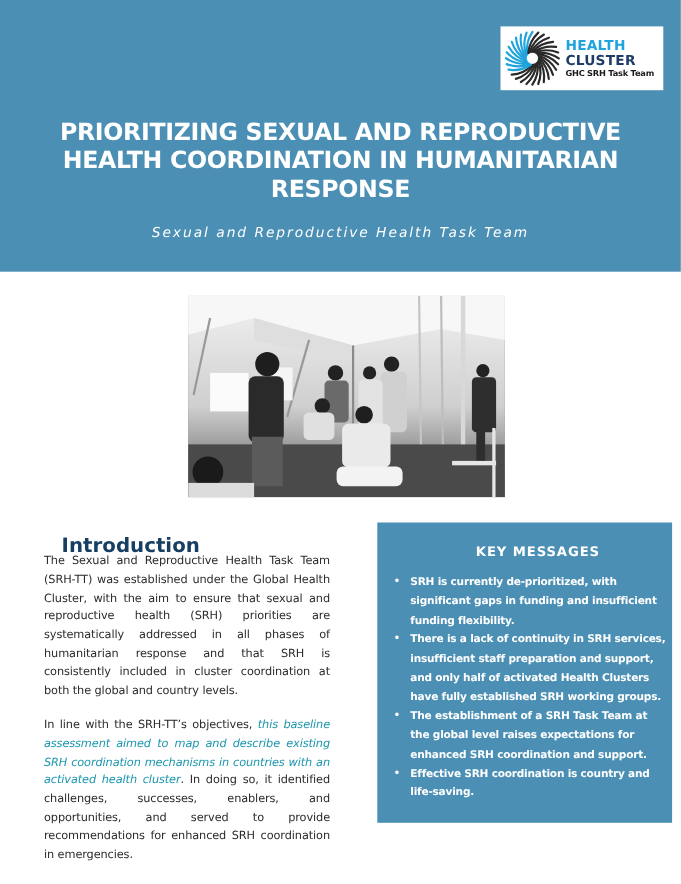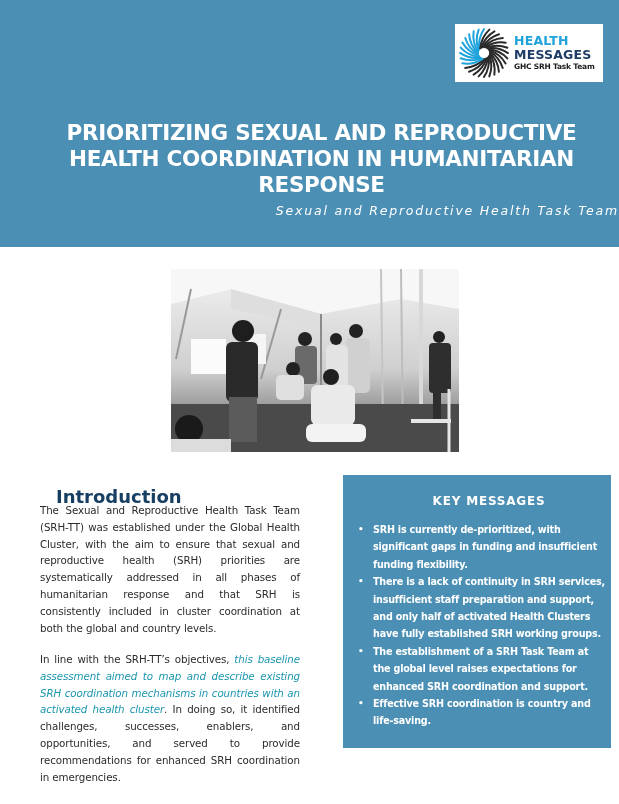--- a/index.html
+++ b/index.html
@@ -26,21 +26,21 @@
   .logo-line3 {
     font-family: "DejaVu Sans", sans-serif; font-weight: bold; font-size: 7.5px; color: #1a1a1a;
     display: block; margin-top: 2px; letter-spacing: -0.2px; text-align: center;
   }
   .title {
     position: absolute; left: 20px; top: 108px; width: 579px; text-align: center;
     color: #ffffff; font-family: "DejaVu Sans", sans-serif; font-weight: bold;
     font-size: 21.5px; line-height: 26px; letter-spacing: -0.3px;
   }
   .subtitle {
-    position: absolute; left: 0; top: 203px; width: 619px; text-align: right;
+    position: absolute; left: 0; top: 203px; width: 619px; text-align: center;
     color: #ffffff; font-family: "DejaVu Sans", sans-serif; font-style: italic;
     font-size: 12.5px; letter-spacing: 1.8px;
   }
   .photo {
     position: absolute; left: 171px; top: 269px; width: 288px; height: 183px;
     background: #9a9a9a; overflow: hidden;
   }
   .photo svg { display: block; }
   .intro-heading {
     position: absolute; left: 40px; top: 470px; margin: 16px;
@@ -107,26 +107,26 @@
         <path d="M-1.102182119232618e-15,-6 Q7.670808617667245,-14.041320990245964 18.799845831059606,-14.918639238495942" stroke="#2a2a2a" stroke-width="2" fill="none" stroke-linecap="round"></path>
         <path d="M1.3351256037378854,-5.849567473090942 Q10.602973291098602,-11.982360259491854 21.64820398212254,-10.361238552818573" stroke="#2a2a2a" stroke-width="2" fill="none" stroke-linecap="round"></path>
         <path d="M2.6033024347053475,-5.405813207414516 Q13.003460609553551,-9.32255395134773 23.411030790494323,-5.284282101338521" stroke="#2a2a2a" stroke-width="2" fill="none" stroke-linecap="round"></path>
         <path d="M3.7409388111524002,-4.6909888948081795 Q14.751900115322654,-6.195275860487851 23.999930759079504,0.05765031994308639" stroke="#2a2a2a" stroke-width="2" fill="none" stroke-linecap="round"></path>
         <path d="M4.690988894808179,-3.740938811152402 Q15.760617750739083,-2.757340768764012 23.385373984421093,5.396691913455976" stroke="#2a2a2a" stroke-width="2" fill="none" stroke-linecap="round"></path>
         <path d="M5.405813207414514,-2.60330243470535 Q15.979032201525033,0.8188589027580049 21.598176909366078,10.465120839805245" stroke="#2a2a2a" stroke-width="2" fill="none" stroke-linecap="round"></path>
         <path d="M5.849567473090941,-1.3351256037378878 Q15.396191255098776,4.353997569638734 18.72795705794279,15.008784908707664" stroke="#2a2a2a" stroke-width="2" fill="none" stroke-linecap="round"></path>
       </svg>
     <div class="logo-text">
       <span class="logo-line1">HEALTH</span>
-      <span class="logo-line2">MESSAGES</span>
+      <span class="logo-line2">CLUSTER</span>
       <span class="logo-line3">GHC SRH Task Team</span>
     </div>
   </div>
 
-  <h1 class="title" style="margin:12px;">
+  <h1 class="title" style="margin:0;">
     <span>PRIORITIZING SEXUAL AND REPRODUCTIVE</span><br>
     <span>HEALTH COORDINATION IN HUMANITARIAN</span><br>
     <span>RESPONSE</span>
   </h1>
   <div class="subtitle">Sexual and Reproductive Health Task Team</div>
 </div>
 
 <div class="photo">
   <svg width="288" height="183" viewBox="0 0 288 183">
     <defs>

